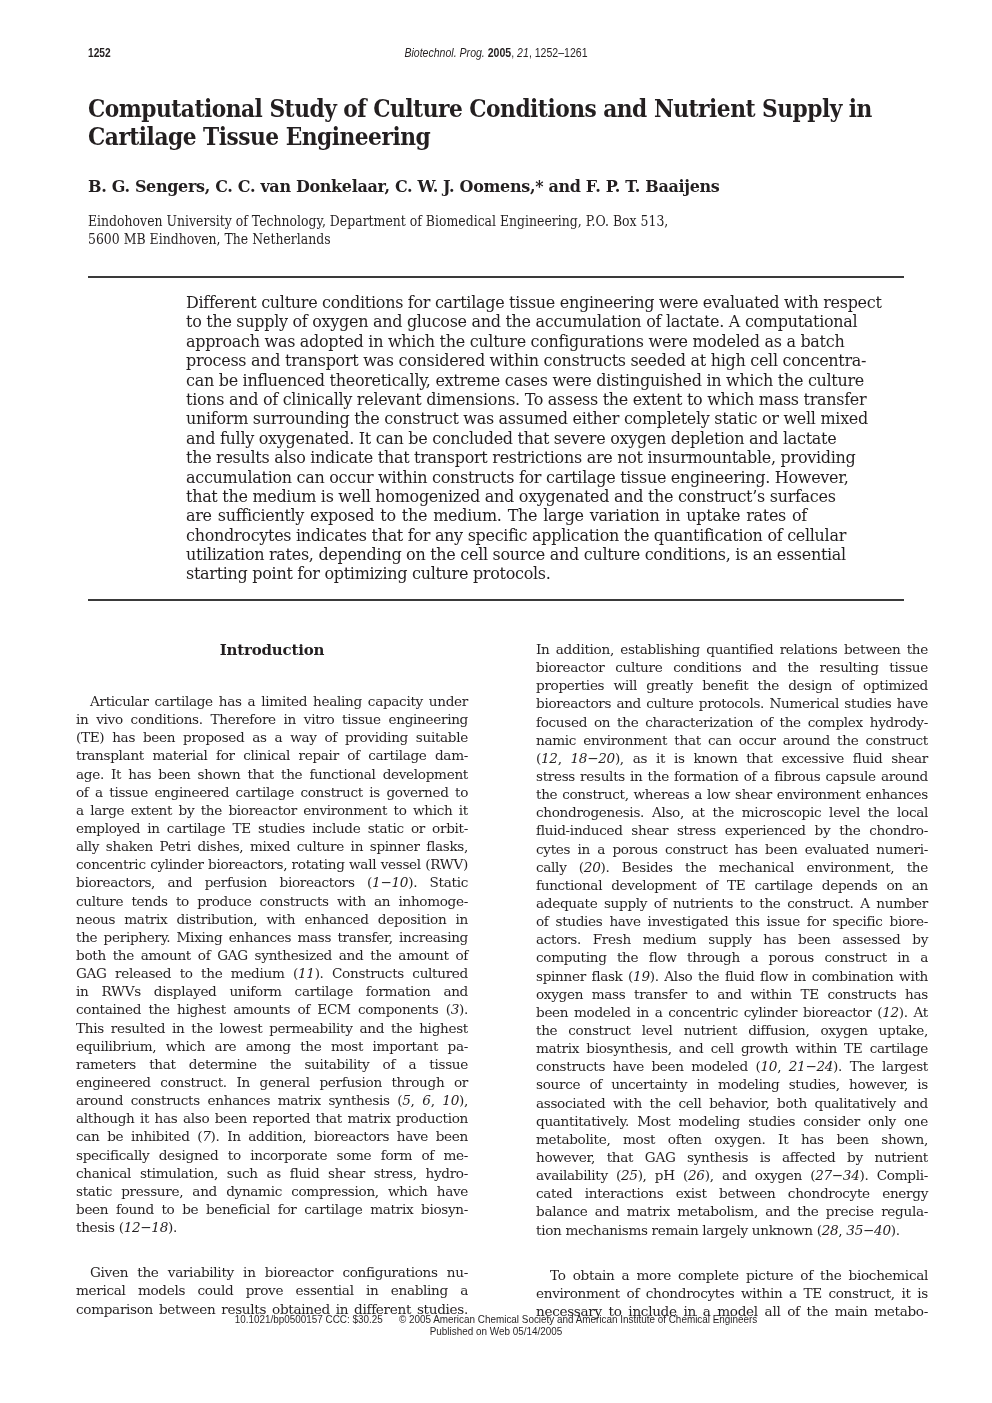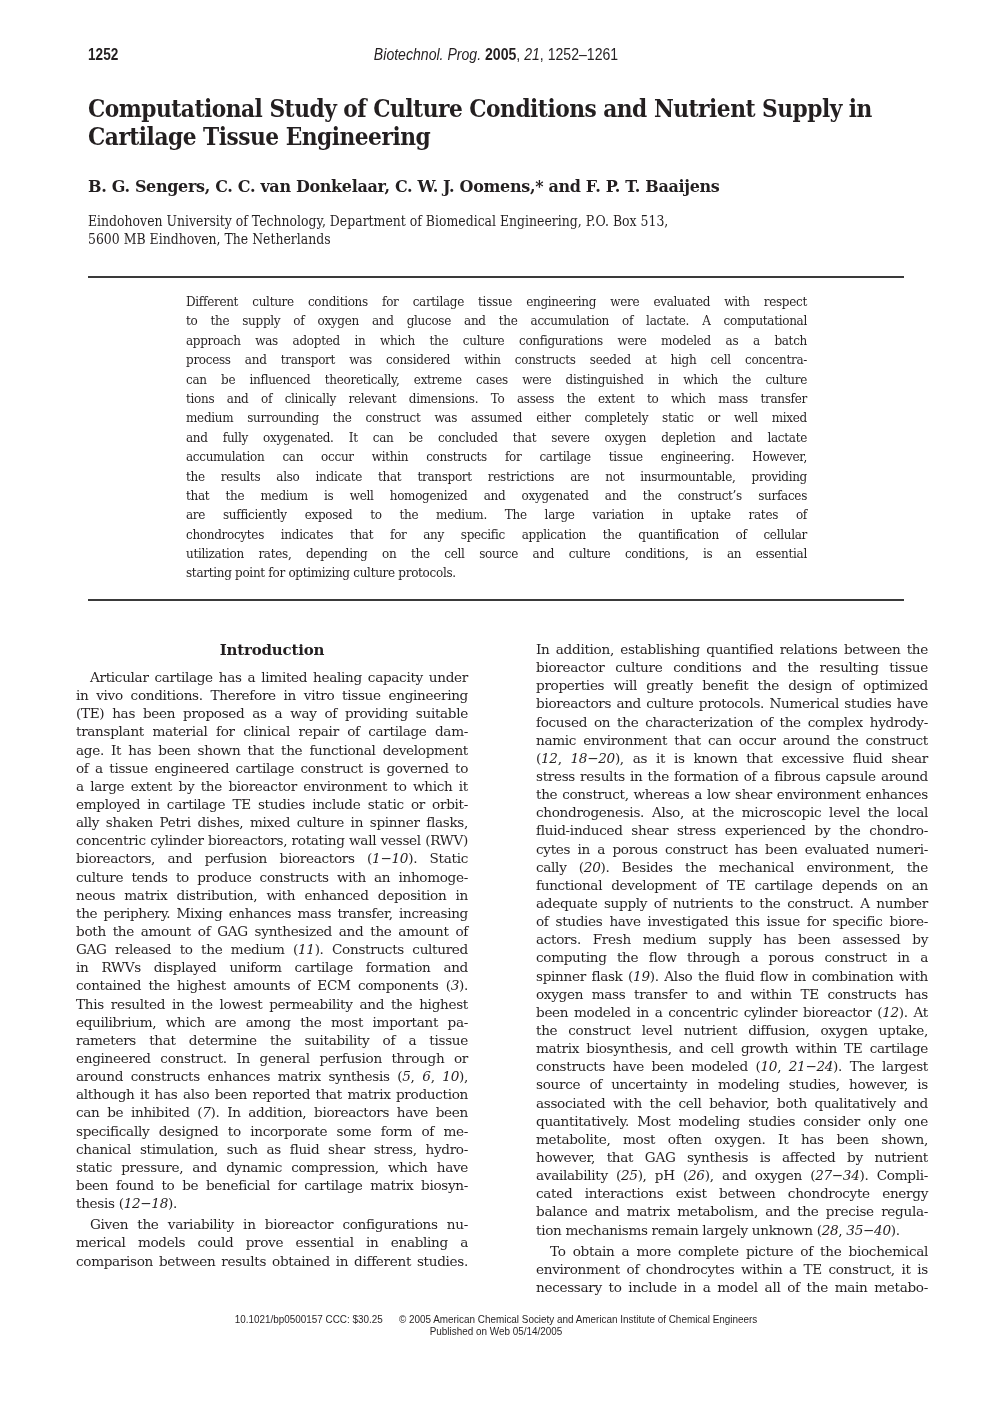--- a/index.html
+++ b/index.html
@@ -1,42 +1,42 @@
 <!DOCTYPE html>
 <html><head>
 <meta charset="utf-8">
 <style>
   html, body { margin: 0; padding: 0; background: #ffffff; }
   body { width: 992px; height: 1403px; position: relative; overflow: hidden; color: #231f20; }
   .page { position: absolute; left: 0; top: 0; width: 992px; height: 1403px; }
   .sans { font-family: "Liberation Sans", "DejaVu Sans", sans-serif; }
   .serif { font-family: "DejaVu Serif", "Liberation Serif", serif; }
 
-  .running-head { position: absolute; top: 46px; left: 88px; width: 816px; height: 16px; font-size: 16px; }
+  .running-head { position: absolute; top: 46px; left: 88px; width: 816px; height: 16px; font-size: 12px; }
   .page-num { position: absolute; left: 0; top: 0; font-weight: bold; transform: scaleX(0.85); transform-origin: left; }
   .journal-cite { position: absolute; left: 0; right: 0; top: 0; text-align: center; transform: scaleX(0.88); }
   .journal-cite i { font-style: italic; }
   .journal-cite b { font-weight: bold; }
 
   .title { position: absolute; left: 88px; top: 95px; width: 830px; font-size: 23.4px; line-height: 28px; font-weight: bold; letter-spacing: -0.55px; transform: scaleX(0.93); transform-origin: left; white-space: nowrap; }
   .authors { position: absolute; left: 88px; top: 176px; font-size: 17.2px; font-weight: bold; letter-spacing: -0.35px; transform: scaleX(0.93); transform-origin: left; white-space: nowrap; }
   .affil { position: absolute; left: 88px; top: 212px; font-size: 14px; line-height: 18px; transform: scaleX(0.89); transform-origin: left; white-space: nowrap; }
 
   .rule { position: absolute; left: 88px; width: 816px; height: 1.6px; background: #3a3a3a; }
 
   .abstract { position: absolute; left: 186px; top: 293px; width: 621px; }
   .line { display: block; white-space: nowrap; text-align: justify; text-align-last: justify; overflow: visible; }
   .line.last { text-align-last: left; }
-  .abstract .line { font-size: 12px; line-height: 19.4px; height: 19.4px; letter-spacing: -0.3px; }
+  .abstract .line { font-size: 16px; line-height: 19.4px; height: 19.4px; letter-spacing: -0.3px; }
 
   .col { position: absolute; top: 640px; width: 392px; }
   .col-left { left: 76px; }
   .col-right { left: 536px; }
   .col .line { font-size: 13.6px; line-height: 18.15px; height: 18.15px; letter-spacing: -0.32px; }
-  .col .indent { text-indent: 14px; }
+  .col .indent { text-indent: 14px; margin-top: 24px; }
   .section-heading { font-size: 15px; font-weight: bold; text-align: center; height: 28px; line-height: 20px; letter-spacing: -0.2px; }
   .para-gap { height: 3px; }
   .line i { font-style: italic; }
 
   .footer { position: absolute; top: 1313px; left: 88px; width: 816px; font-size: 11px; line-height: 12px; text-align: center; transform: scaleX(0.9); transform-origin: center; }
   .footer span { display: inline-block; }
   .footer .gap { width: 18px; }
 </style>
 </head>
 <body>
@@ -62,24 +62,24 @@
 
   <div class="rule" style="top:276px;"></div>
 
   <div class="abstract serif" id="abstract">
       <span class="line">Different culture conditions for cartilage tissue engineering were evaluated with respect</span>
       <span class="line">to the supply of oxygen and glucose and the accumulation of lactate. A computational</span>
       <span class="line">approach was adopted in which the culture configurations were modeled as a batch</span>
       <span class="line">process and transport was considered within constructs seeded at high cell concentra-</span>
       <span class="line">can be influenced theoretically, extreme cases were distinguished in which the culture</span>
       <span class="line">tions and of clinically relevant dimensions. To assess the extent to which mass transfer</span>
-      <span class="line">medium surrounding the construct was assumed either completely static or well mixed</span>
+      <span class="line">uniform surrounding the construct was assumed either completely static or well mixed</span>
       <span class="line">and fully oxygenated. It can be concluded that severe oxygen depletion and lactate</span>
+      <span class="line">the results also indicate that transport restrictions are not insurmountable, providing</span>
       <span class="line">accumulation can occur within constructs for cartilage tissue engineering. However,</span>
-      <span class="line">the results also indicate that transport restrictions are not insurmountable, providing</span>
       <span class="line">that the medium is well homogenized and oxygenated and the construct’s surfaces</span>
       <span class="line">are sufficiently exposed to the medium. The large variation in uptake rates of</span>
       <span class="line">chondrocytes indicates that for any specific application the quantification of cellular</span>
       <span class="line">utilization rates, depending on the cell source and culture conditions, is an essential</span>
       <span class="line last">starting point for optimizing culture protocols.</span>
     </div>
 
   <div class="rule" style="top:599px;"></div>
 
   <div class="col col-left serif">

